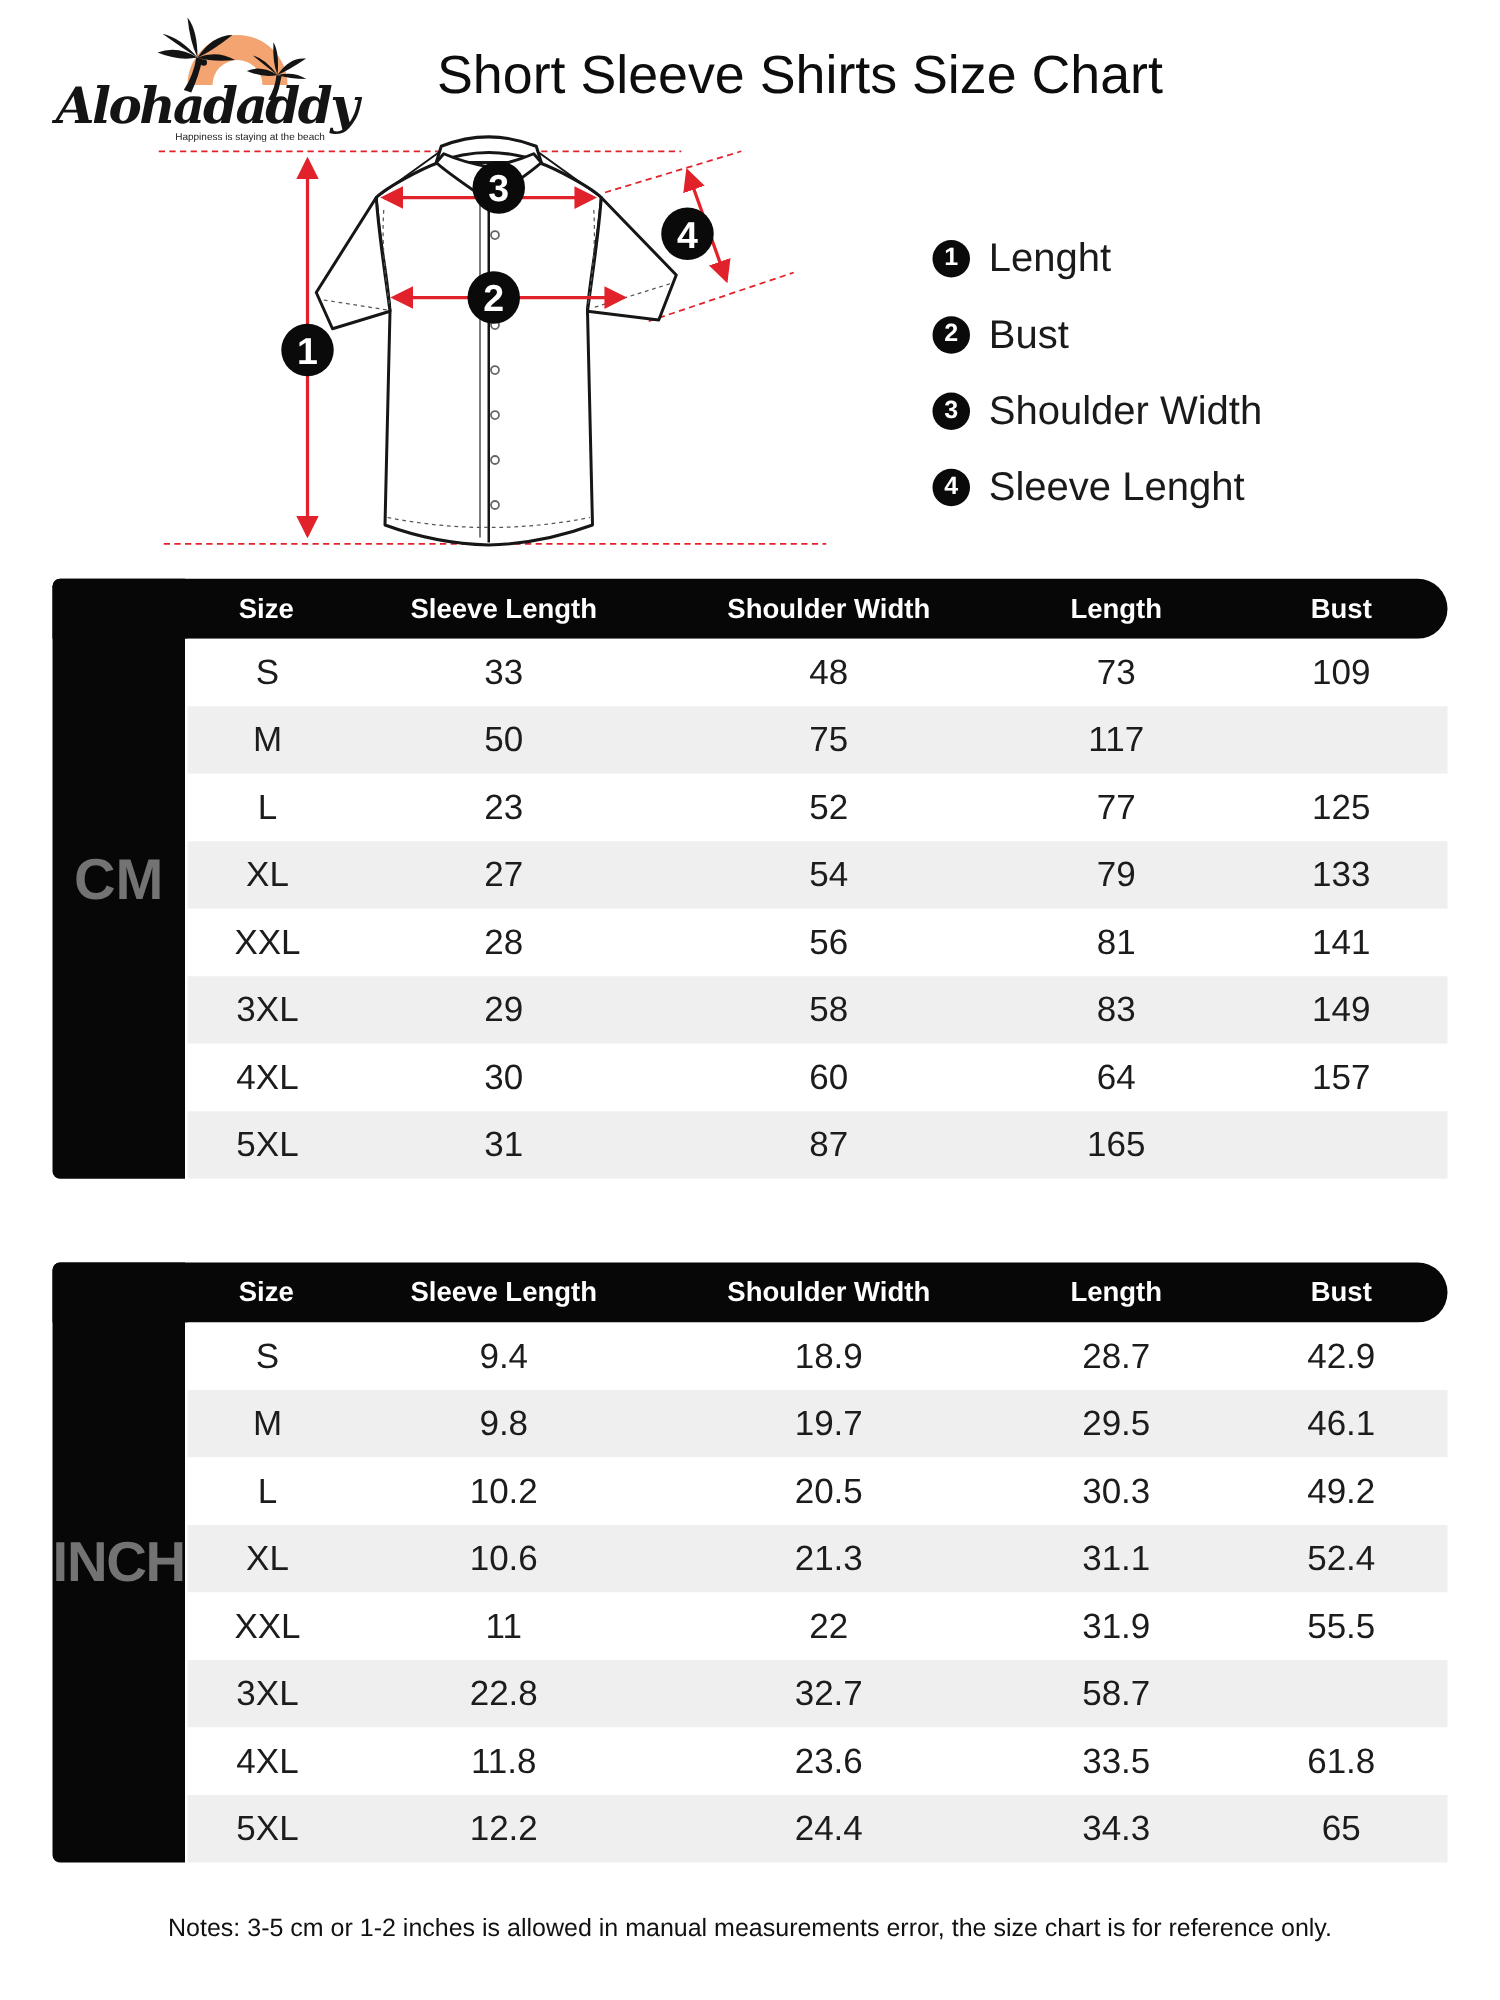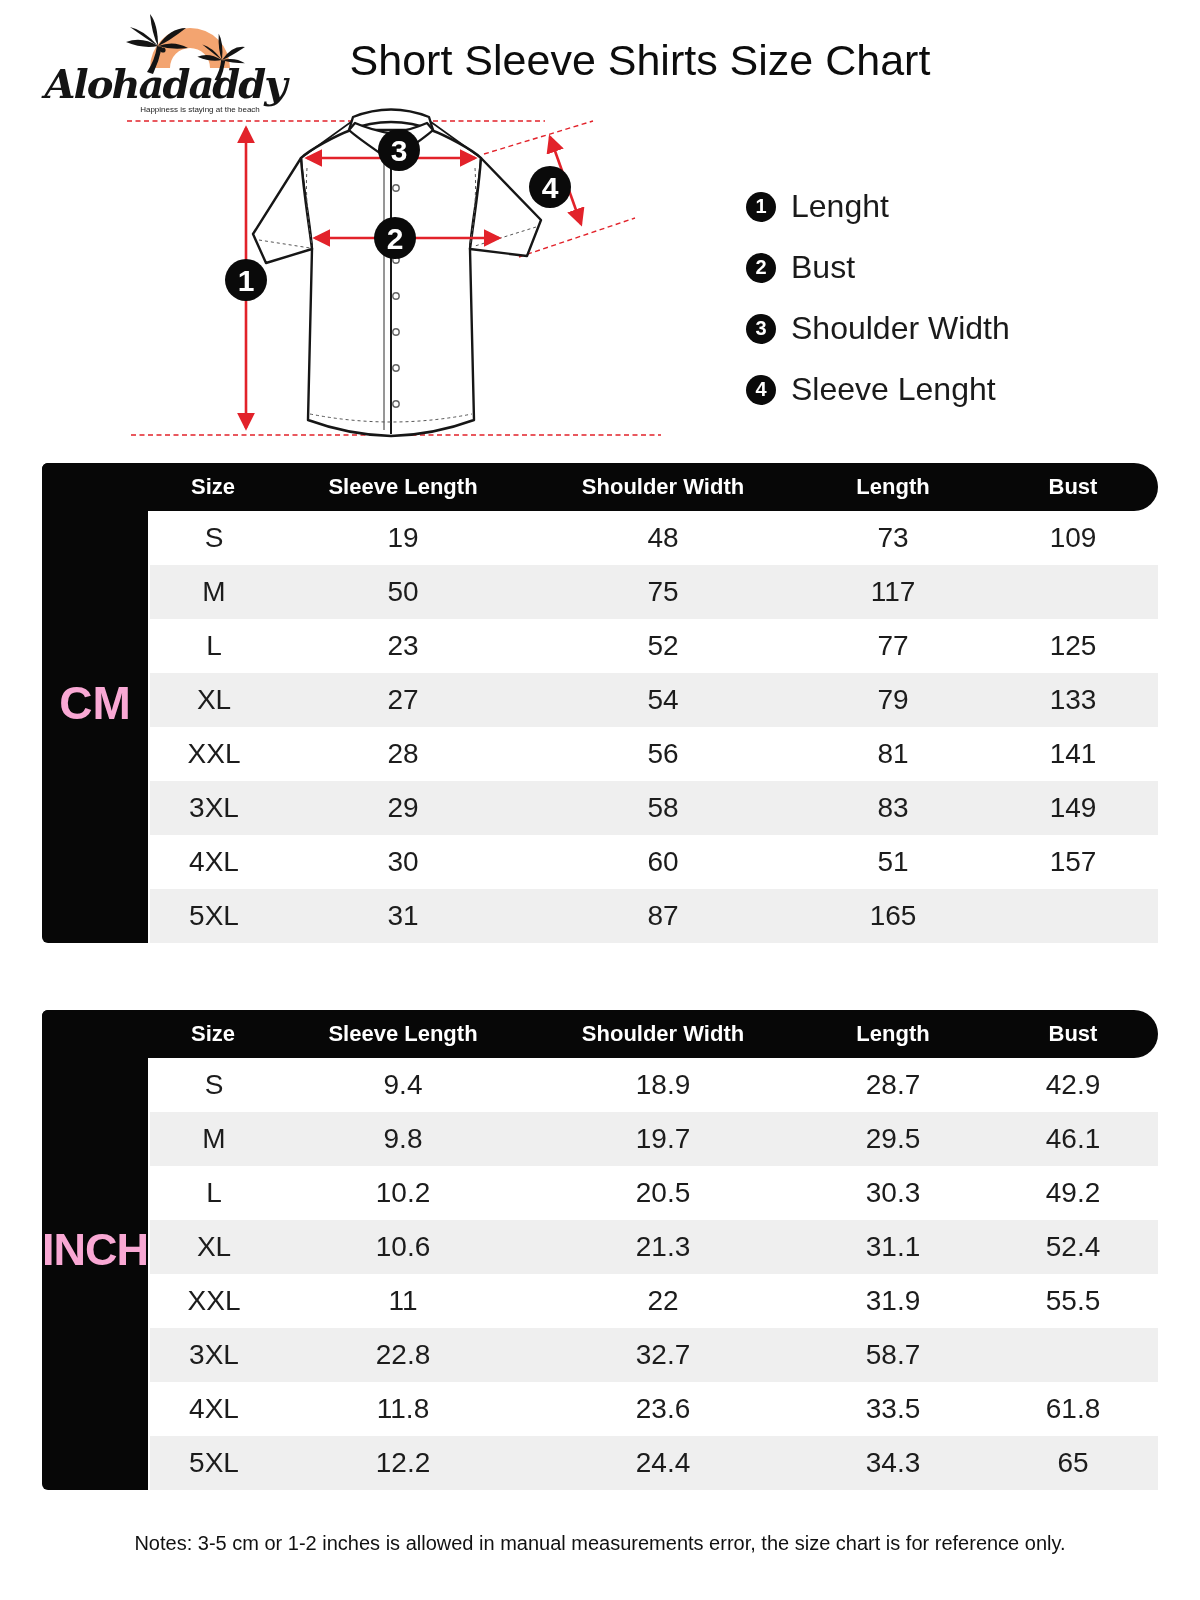--- a/index.html
+++ b/index.html
@@ -23,21 +23,21 @@
     display:flex; align-items:center; justify-content:center;
     font-size:20px; font-weight:bold; flex:0 0 30px;
   }
   .llabel { margin-left:15px; font-size:32px; color:#1a1a1a; }
   
   .size-table { position:absolute; left:42px; width:1116px; height:480px; }
   .t-cm   { top:463px; }
   .t-inch { top:1010px; }
   .unit-bar {
     position:absolute; left:0; top:0; width:106px; height:480px; background:#070707;
-    border-radius:6px 0 0 6px; color:#f9a8d4; font-weight:bold;
+    border-radius:6px 0 0 6px; color:#737373; font-weight:bold;
     display:flex; align-items:center; justify-content:center;
   }
   .t-cm .unit-bar   { font-size:46px; }
   .t-inch .unit-bar { font-size:45px; letter-spacing:-1px; }
   .thead {
     position:absolute; left:0; top:0; width:1116px; height:48px; background:#070707;
     border-radius:6px 24px 24px 0;
     display:grid; grid-template-columns:106px 130px 250px 270px 190px 170px;
     align-items:center; text-align:center;
     color:#ffffff; font-size:22px; font-weight:bold;
@@ -195,21 +195,21 @@
       <div class="th"></div>
       <div class="th">Size</div>
       <div class="th">Sleeve Length</div>
       <div class="th">Shoulder Width</div>
       <div class="th">Length</div>
       <div class="th">Bust</div>
     </div>
     <div class="tbody">
       <div class="tr">
           <div class="td">S</div>
-          <div class="td">19</div>
+          <div class="td">33</div>
           <div class="td">48</div>
           <div class="td">73</div>
           <div class="td">109</div>
         </div>
       <div class="tr alt">
           <div class="td">M</div>
           <div class="td">50</div>
           <div class="td">75</div>
           <div class="td">117</div>
         </div>
@@ -238,21 +238,21 @@
           <div class="td">3XL</div>
           <div class="td">29</div>
           <div class="td">58</div>
           <div class="td">83</div>
           <div class="td">149</div>
         </div>
       <div class="tr">
           <div class="td">4XL</div>
           <div class="td">30</div>
           <div class="td">60</div>
-          <div class="td">51</div>
+          <div class="td">64</div>
           <div class="td">157</div>
         </div>
       <div class="tr alt">
           <div class="td">5XL</div>
           <div class="td">31</div>
           <div class="td">87</div>
           <div class="td">165</div>
         </div>
     </div>
   </div>

